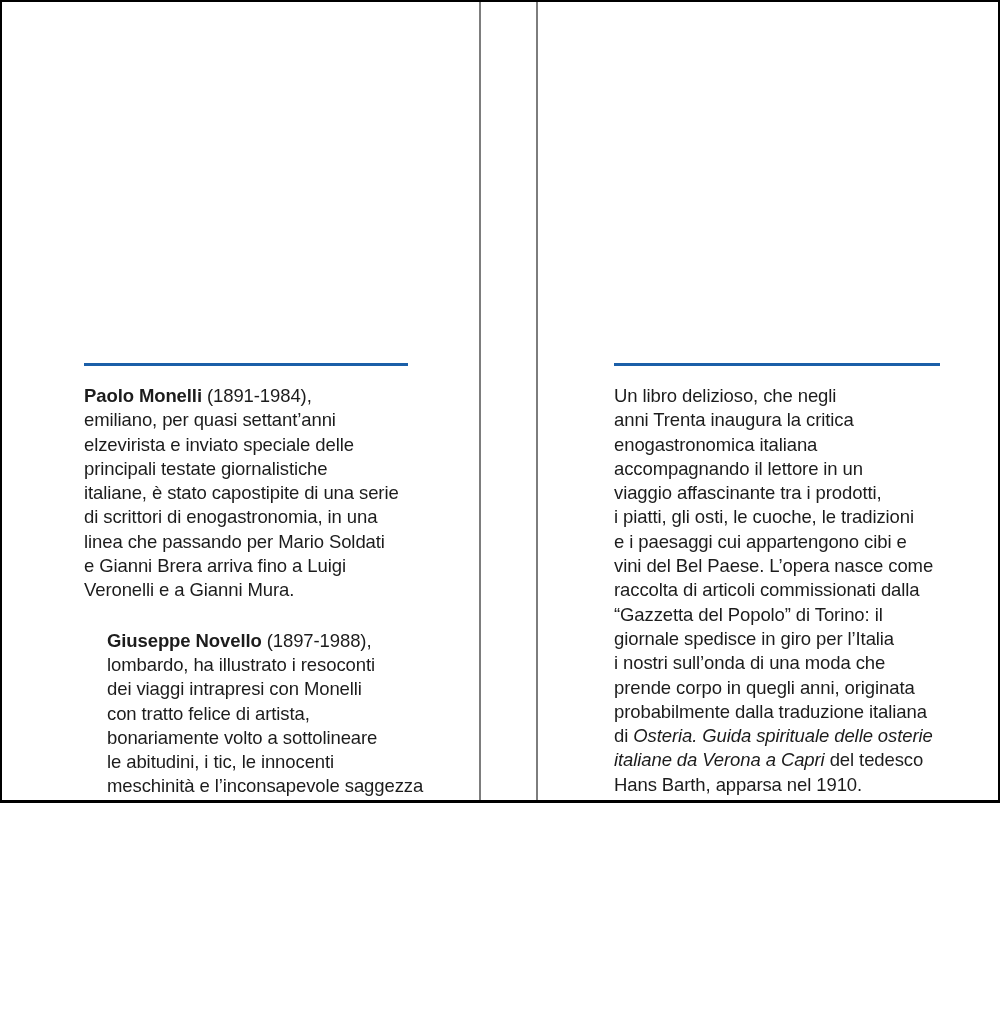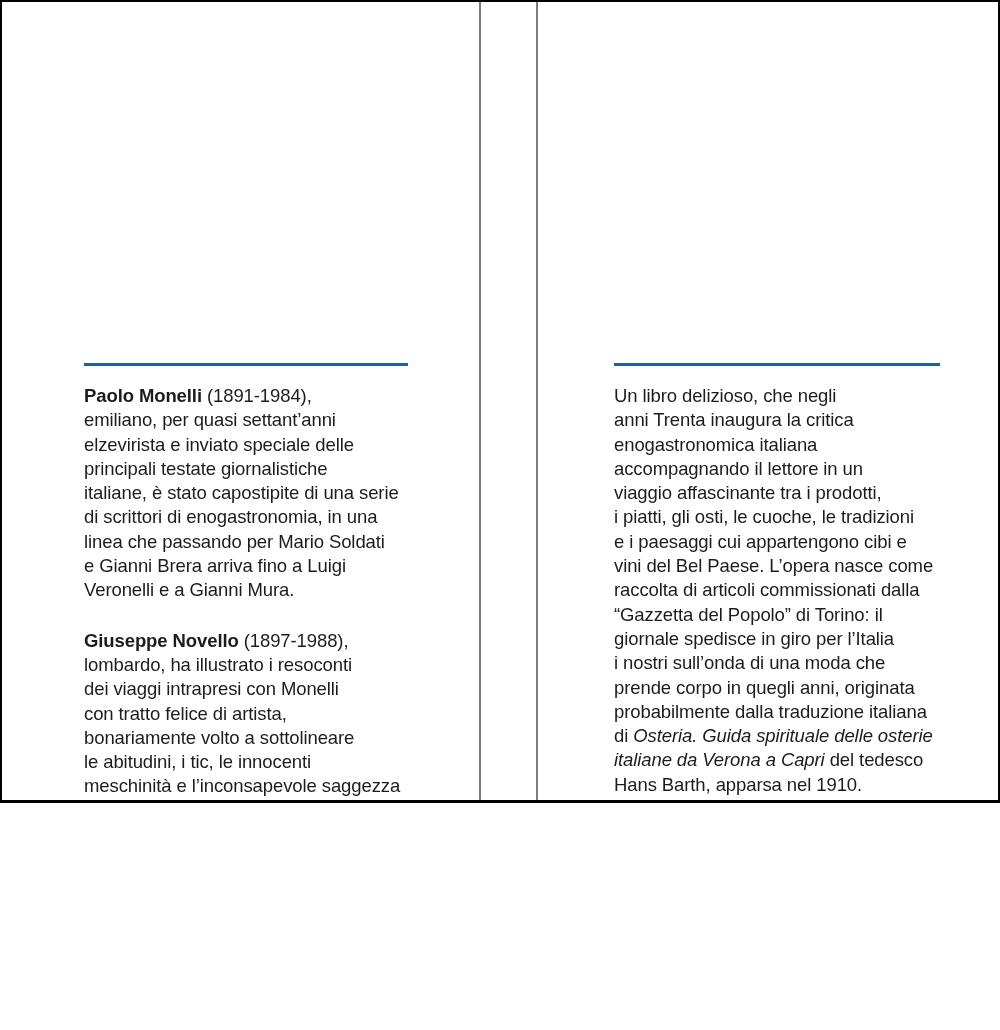--- a/index.html
+++ b/index.html
@@ -37,21 +37,21 @@
     margin-bottom:18px;
   }
   .flap-text p{
     margin:0;
     font-size:18.5px;
     line-height:24.3px;
     letter-spacing:-0.1px;
     color:var(--text-color);
     white-space:nowrap;
   }
-  .flap-text p + p{margin-top:26px;}
+  .flap-text p + p{margin-top:26px;margin-left:23px;}
   .seg-b{font-weight:700;}
   .seg-i{font-style:italic;}
 </style>
 </head>
 <body>
 
 <div class="sheet">
   <div class="fold-line fold-line-left"></div>
   <div class="fold-line fold-line-right"></div>
 

